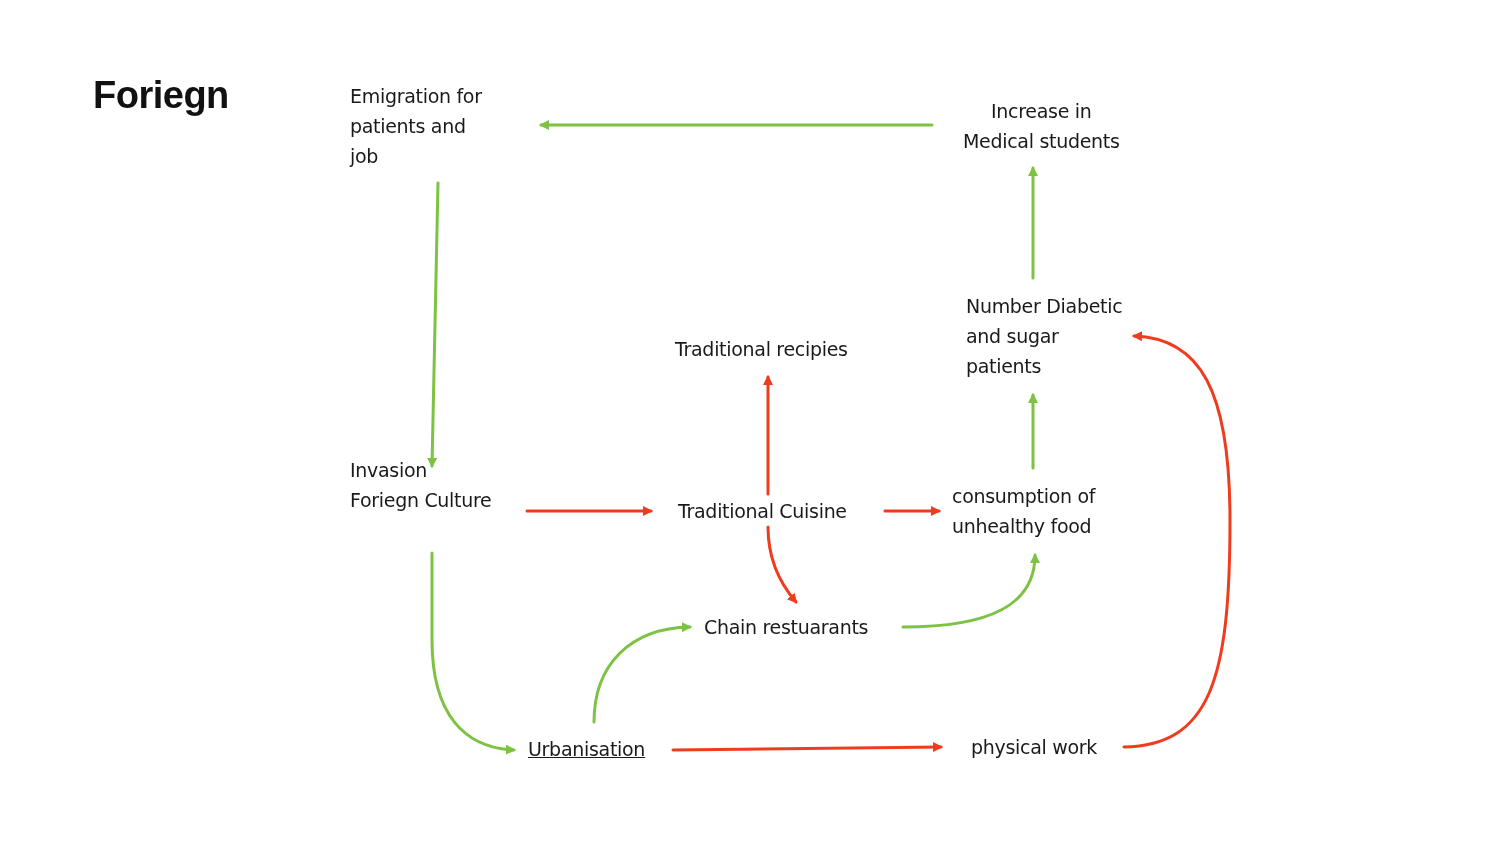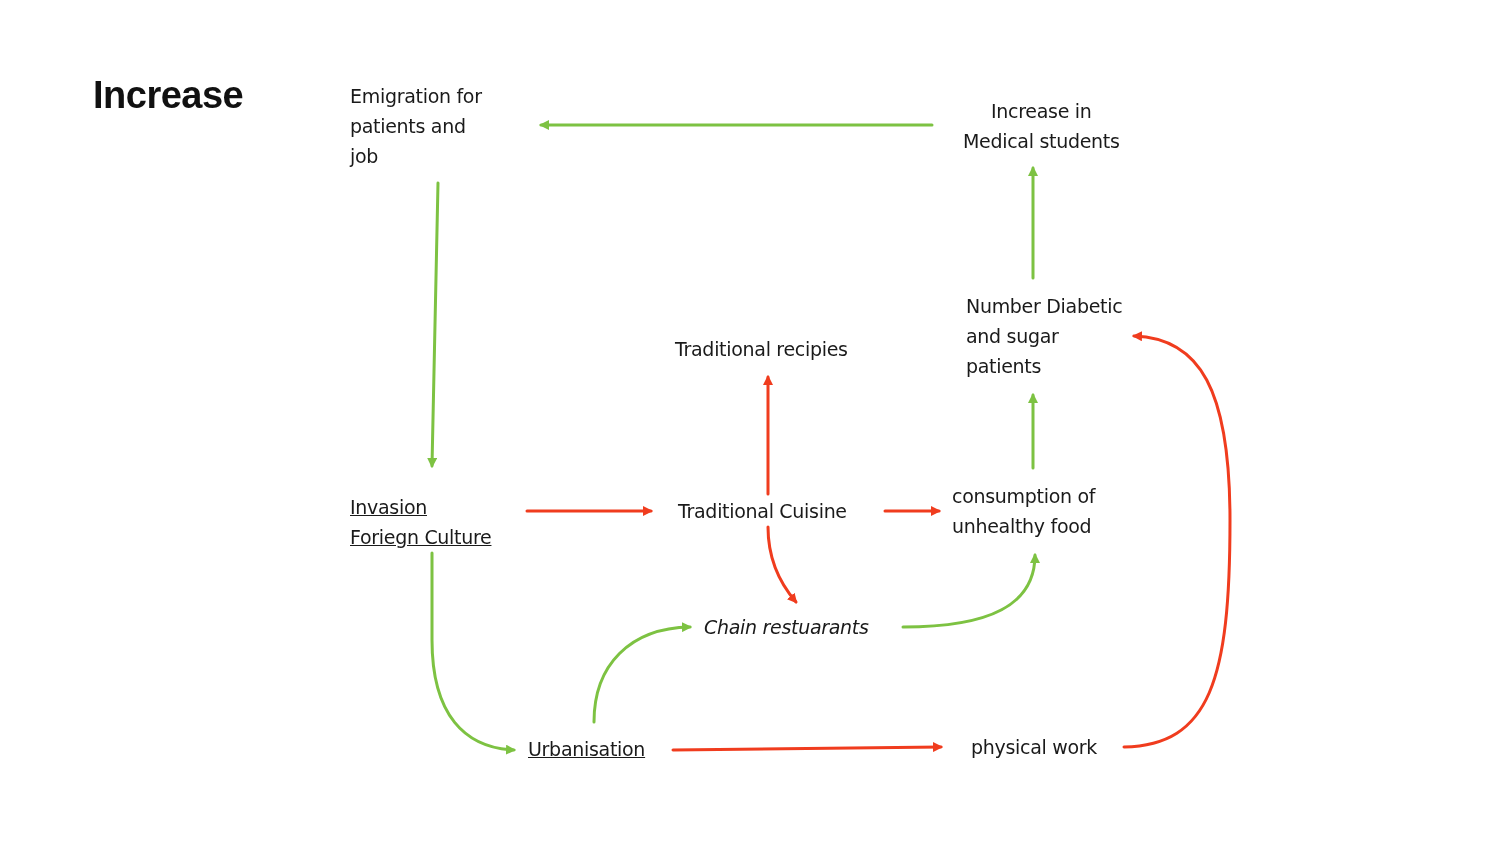--- a/index.html
+++ b/index.html
@@ -13,37 +13,37 @@
     position: absolute;
     font-family: "DejaVu Sans", sans-serif; font-size: 19px;
     line-height: 30px; color: #1a1a1a; white-space: pre-line;
     letter-spacing: -0.3px;
   }
   svg.edges { position: absolute; left: 0; top: 0; }
 </style>
 </head>
 <body>
 
-<div class="title">Increase</div>
+<div class="title">Foriegn</div>
 
 <div class="node" style="left:350px; top:81px;">Emigration for
 patients and
 job</div>
 <div class="node" style="left:963px; top:96px;text-align:center;">Increase in
 Medical students</div>
 <div class="node" style="left:966px; top:291px;">Number Diabetic
 and sugar
 patients</div>
 <div class="node" style="left:675px; top:334px;">Traditional recipies</div>
-<div class="node" style="left:350px; top:492px;text-decoration:underline;">Invasion
+<div class="node" style="left:350px; top:455px;">Invasion
 Foriegn Culture</div>
 <div class="node" style="left:678px; top:496px;">Traditional Cuisine</div>
 <div class="node" style="left:952px; top:481px;">consumption of
 unhealthy food</div>
-<div class="node" style="left:704px; top:612px;font-style:italic;">Chain restuarants</div>
+<div class="node" style="left:704px; top:612px;">Chain restuarants</div>
 <div class="node" style="left:528px; top:734px;text-decoration:underline;">Urbanisation</div>
 <div class="node" style="left:959px; top:732px;margin-left:12px;">physical work</div>
 
 <svg class="edges" width="1500" height="844" viewBox="0 0 1500 844">
   <defs>
     <marker id="ah-pos" markerWidth="10" markerHeight="10" refX="8" refY="5" orient="auto" markerUnits="userSpaceOnUse">
       <path d="M0,0 L10,5 L0,10 Z" fill="#7dc242"></path>
     </marker>
     <marker id="ah-neg" markerWidth="10" markerHeight="10" refX="8" refY="5" orient="auto" markerUnits="userSpaceOnUse">
       <path d="M0,0 L10,5 L0,10 Z" fill="#f03c1e"></path>

